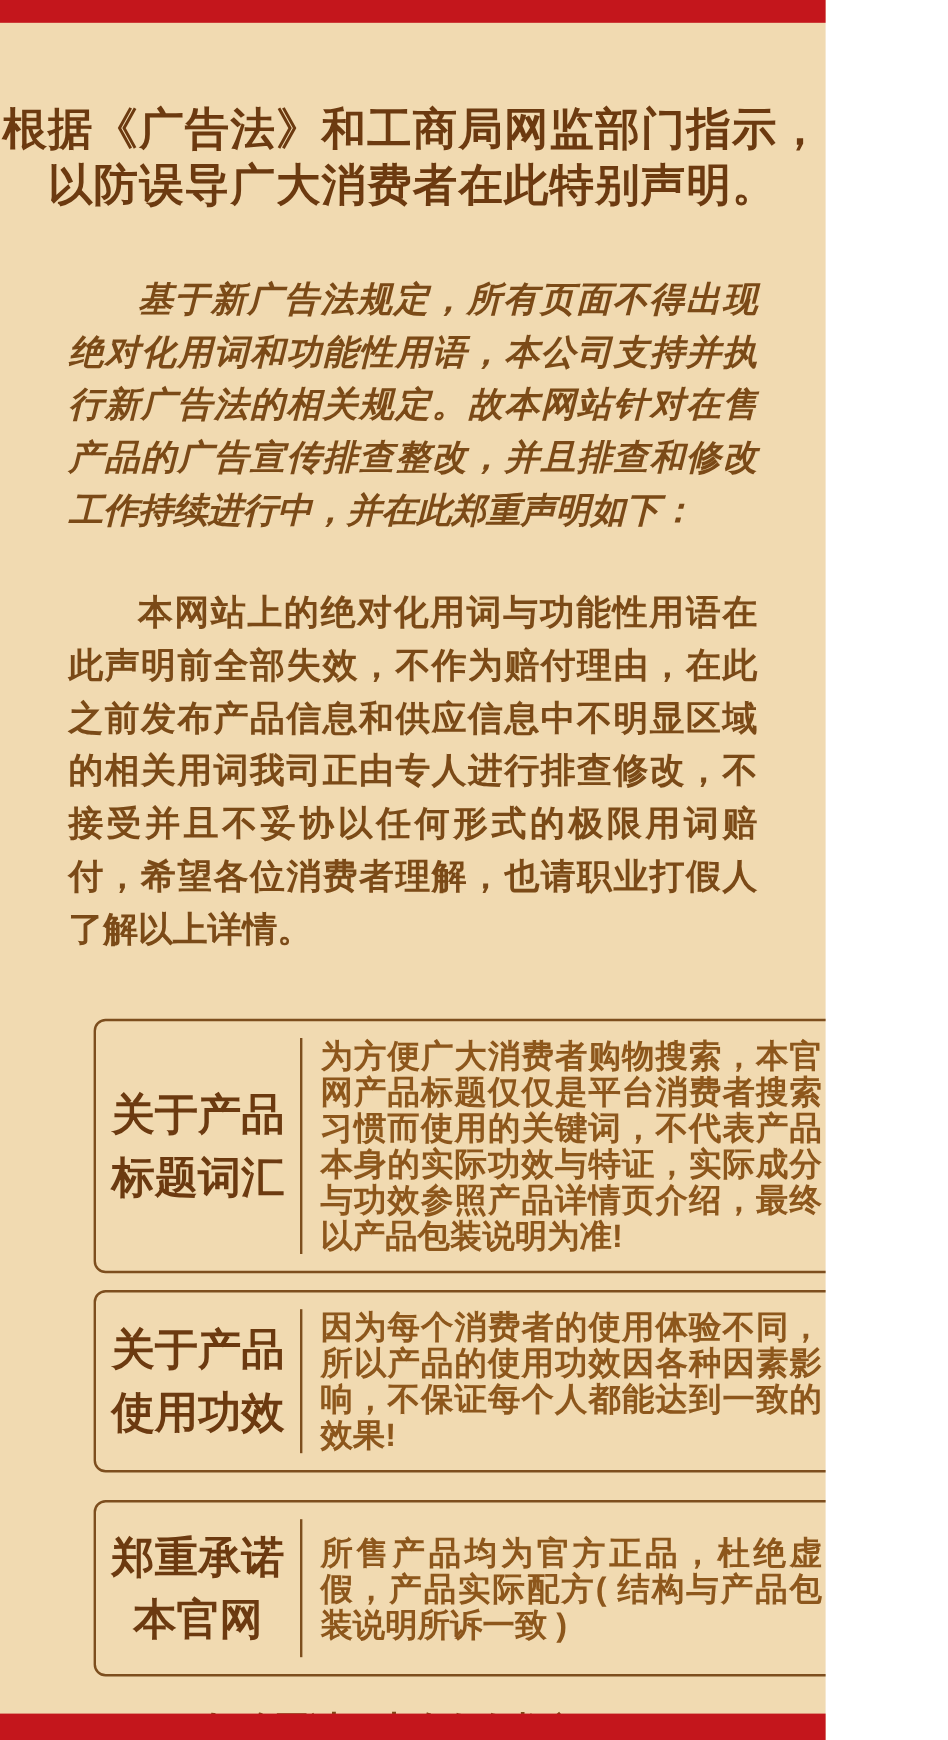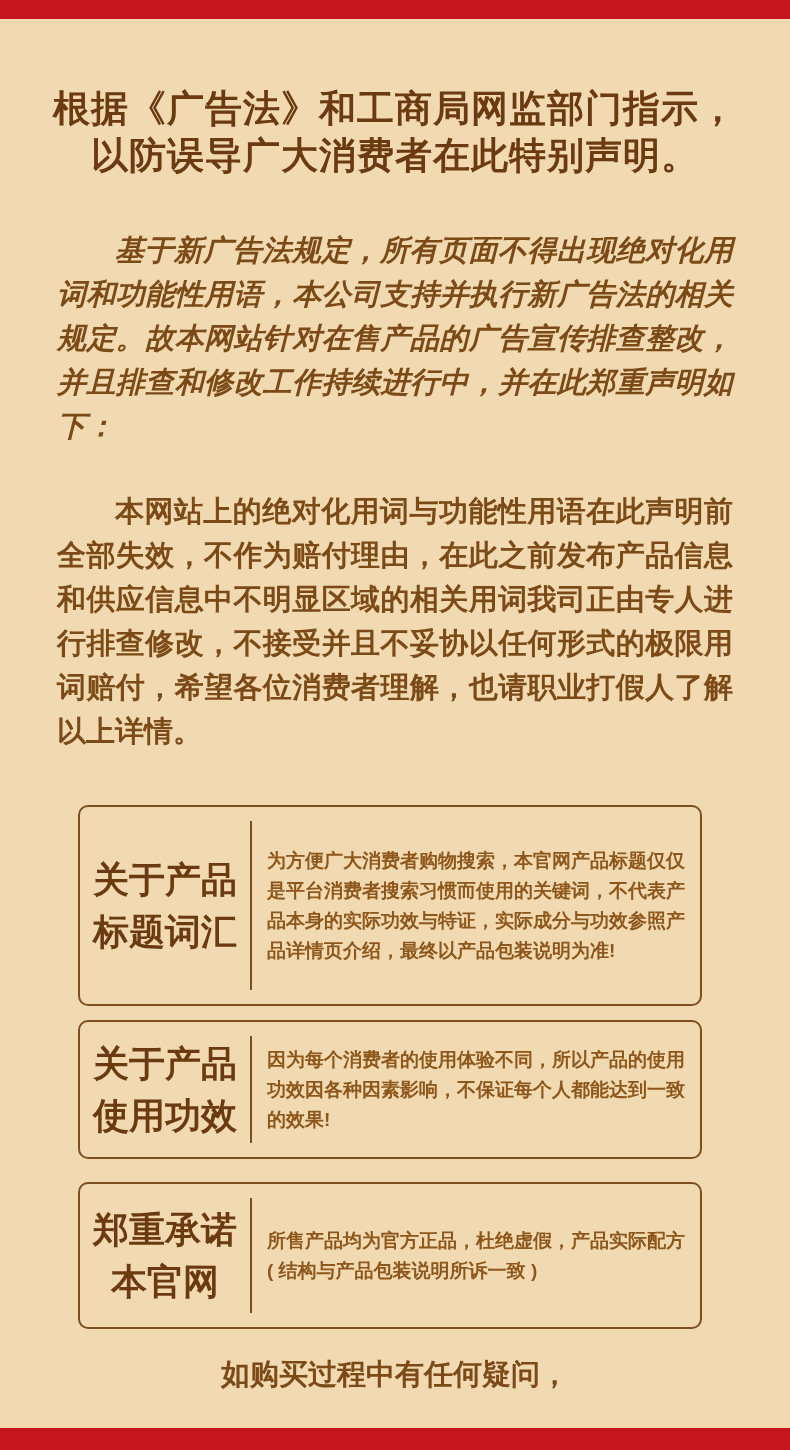--- a/index.html
+++ b/index.html
@@ -2,21 +2,21 @@
 <html><head>
 <meta charset="utf-8">
 <style>
   html, body { margin: 0; padding: 0; }
   body {
     width: 790px;
     font-family: "Liberation Serif", "DejaVu Serif", serif;
   }
   .page {
     position: relative;
-    width: 790px;
+    width: 688px;
     height: 1450px;
     background: #f1dab1;
     overflow: hidden;
   }
   .red-bar {
     position: absolute;
     left: 0;
     width: 790px;
     background: #c4161c;
   }
@@ -81,21 +81,21 @@
   .box-body {
     flex: 1 1 auto;
     display: flex;
     align-items: center;
     padding: 14px 15px;
   }
   .box-body p {
     margin: 0;
     font-family: "Liberation Sans", "DejaVu Sans", sans-serif;
     color: #8d571c;
-    font-size: 19px;
+    font-size: 27px;
     line-height: 30px;
     font-weight: 700;
     text-align: justify;
   }
 
   .footer-note {
     margin-top: 28px;
     text-align: center;
     color: #7b4a17;
     font-size: 29px;

